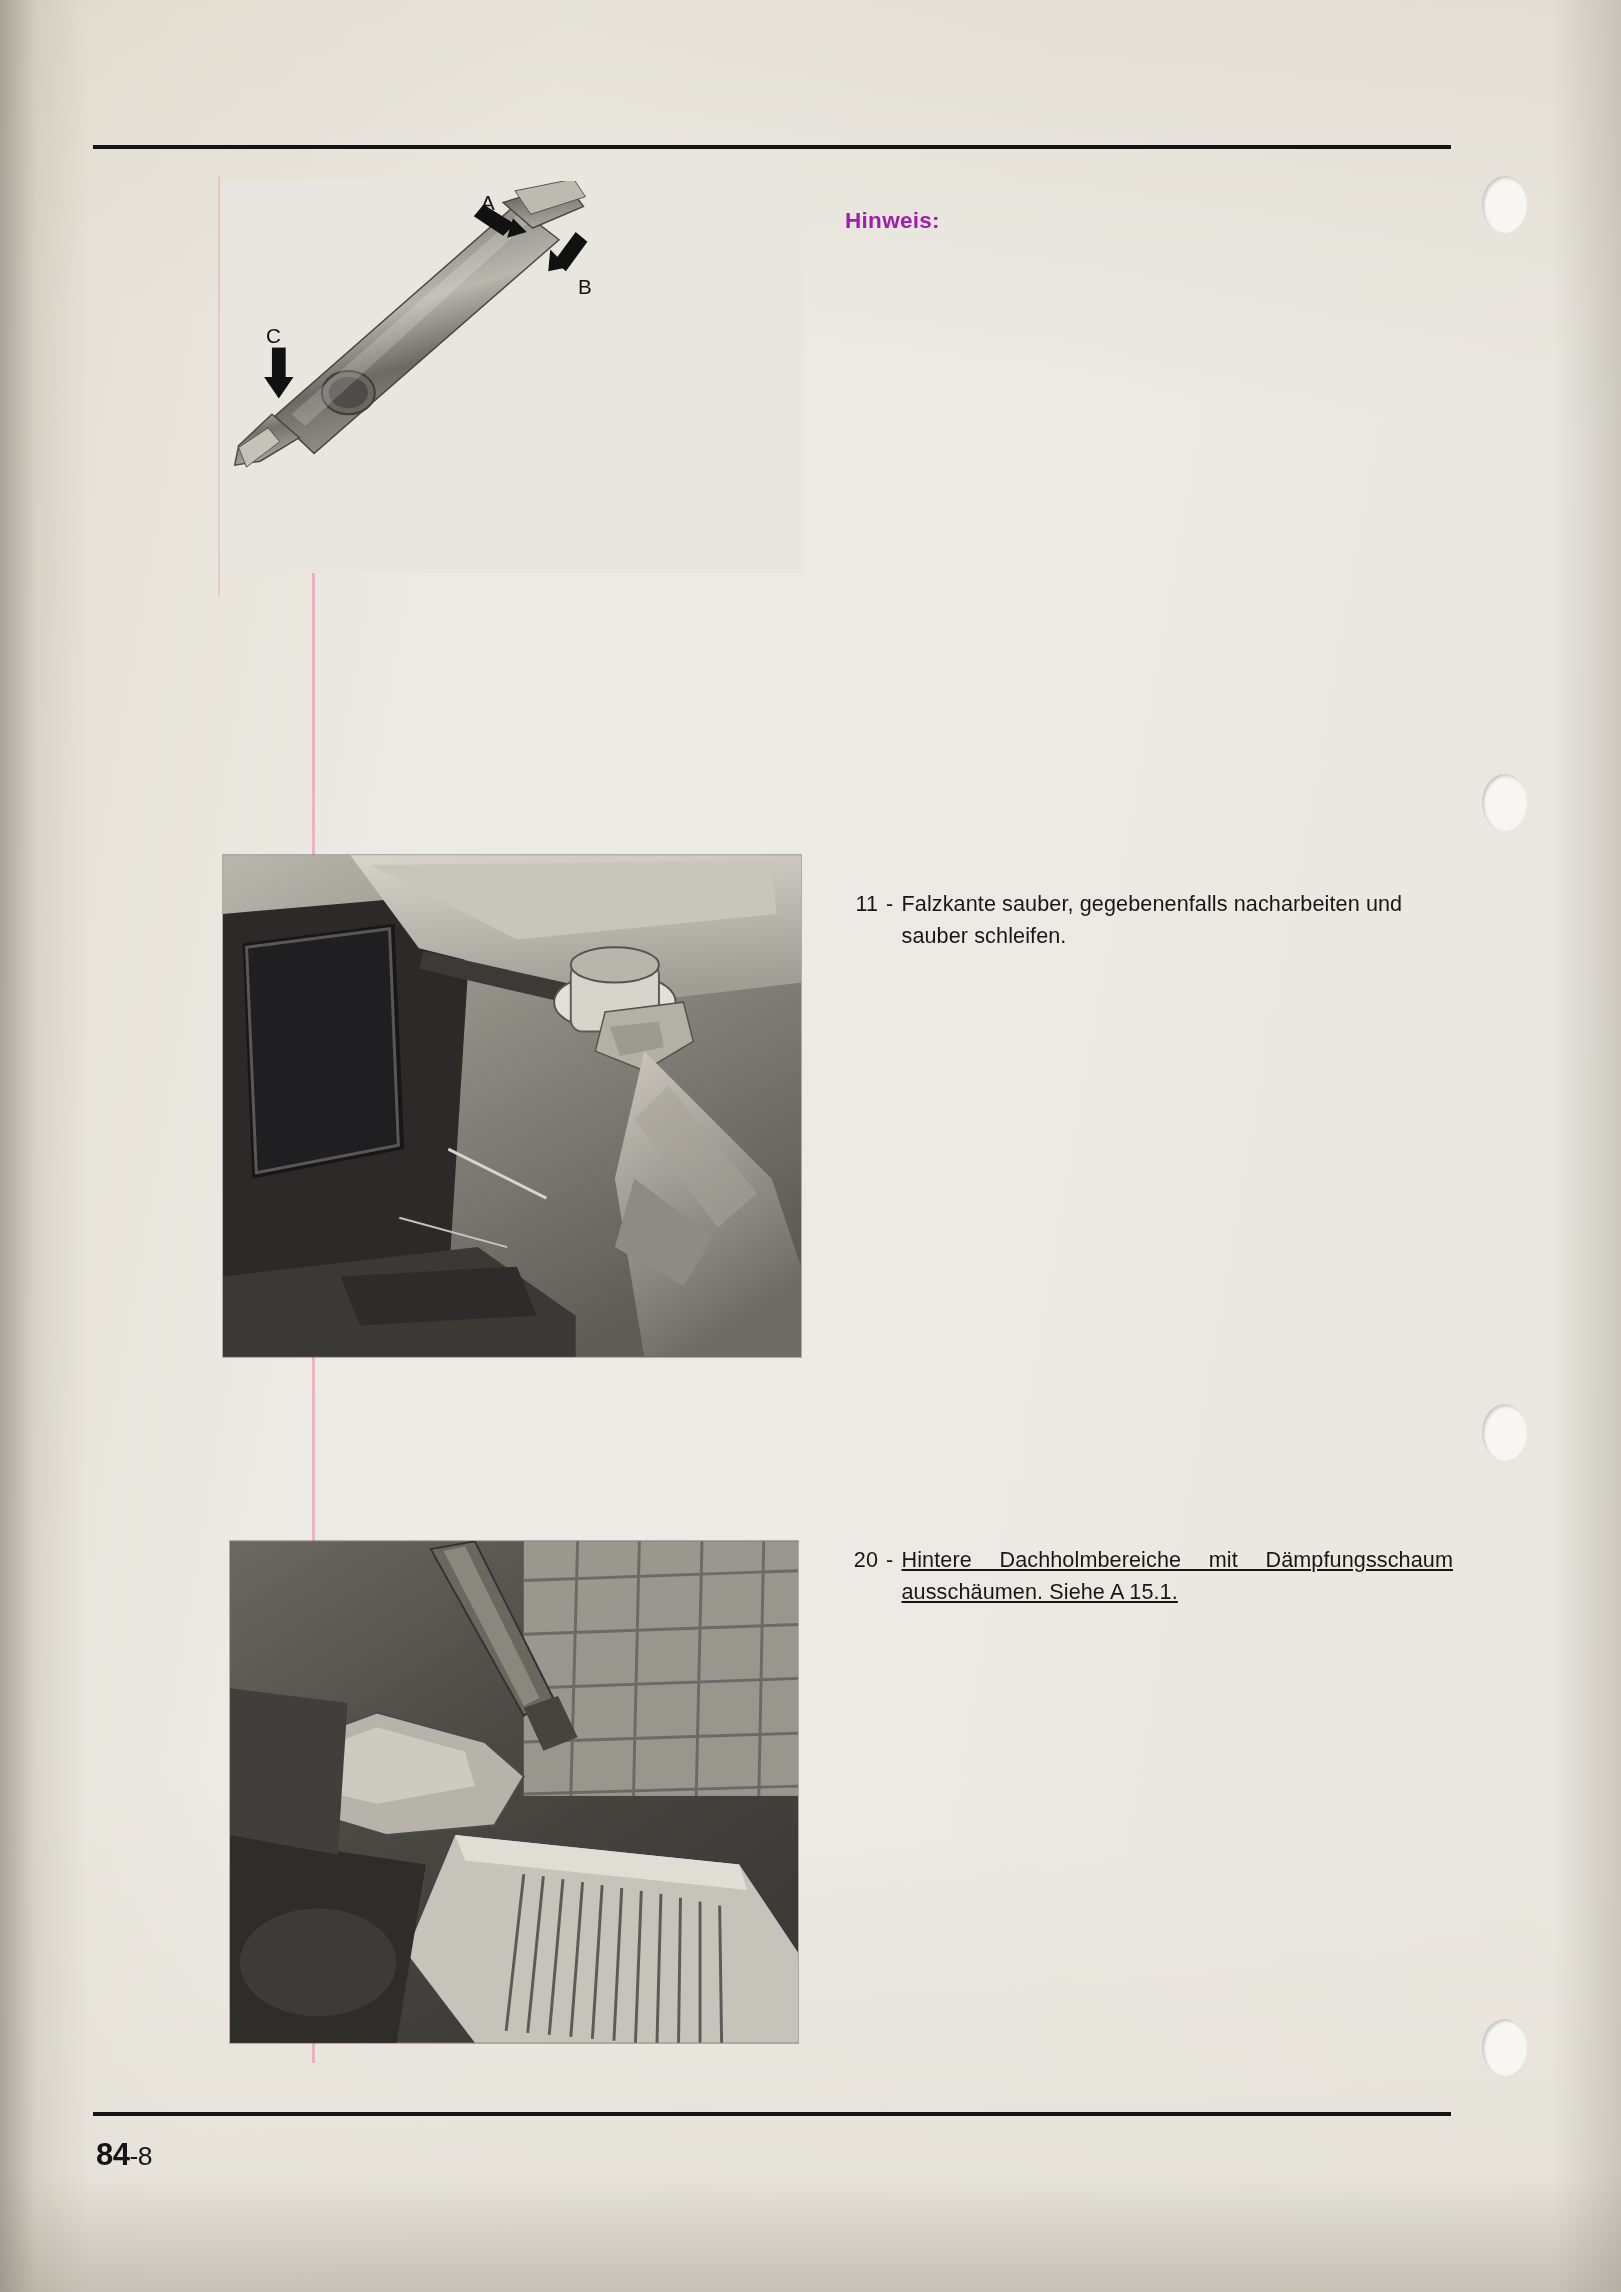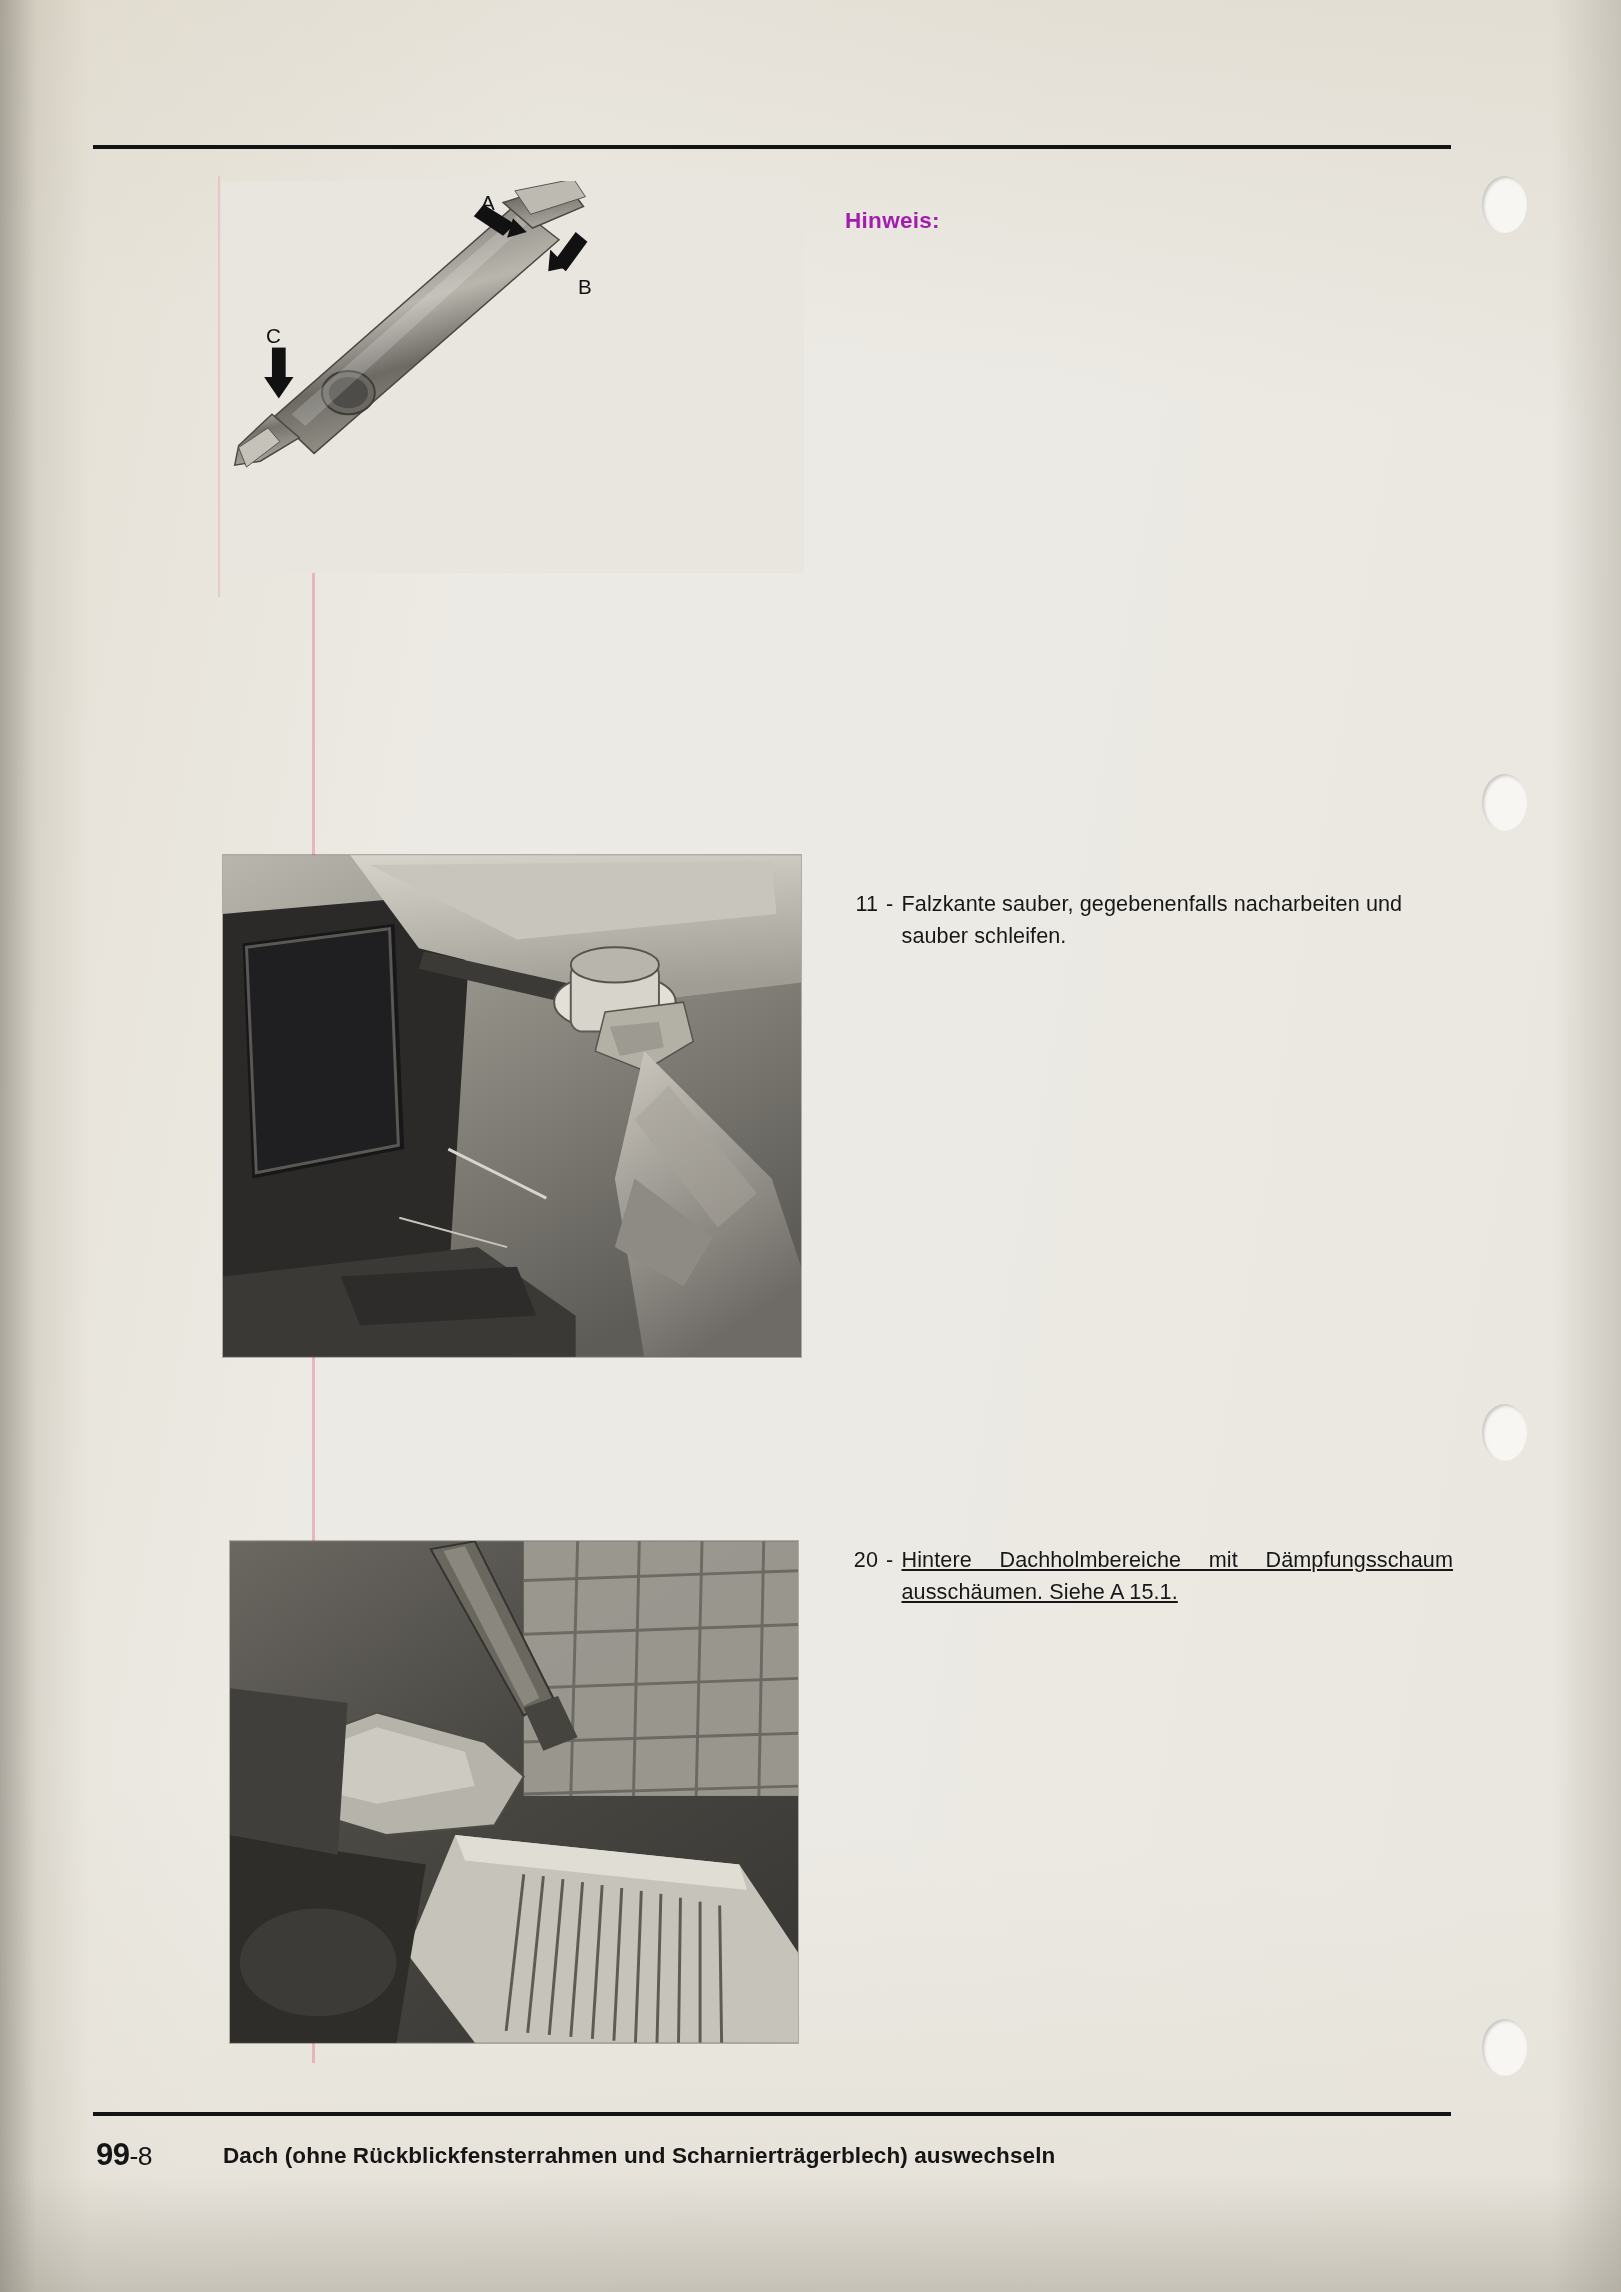--- a/index.html
+++ b/index.html
@@ -463,18 +463,17 @@
   </div>
 
   <div class="step justified" style="top: 1544px;">
     <div class="num">20</div>
     <div class="dash">-</div>
     <div class="txt">Hintere Dachholmbereiche mit Dämpfungsschaum ausschäumen. Siehe A 15.1.</div>
   </div>
 
   <div class="rule-bottom"></div>
   <div class="footer-page">
-    <span class="n1">99</span><span class="n2">-8</span>
-  </div>
-  <div class="footer-title">Dach (ohne Rückblickfensterrahmen und Scharnierträgerblech) auswechseln</div>
+    <span class="n1">84</span><span class="n2">-8</span>
+  </div>
 
 </div>
 
 
 </body></html>

